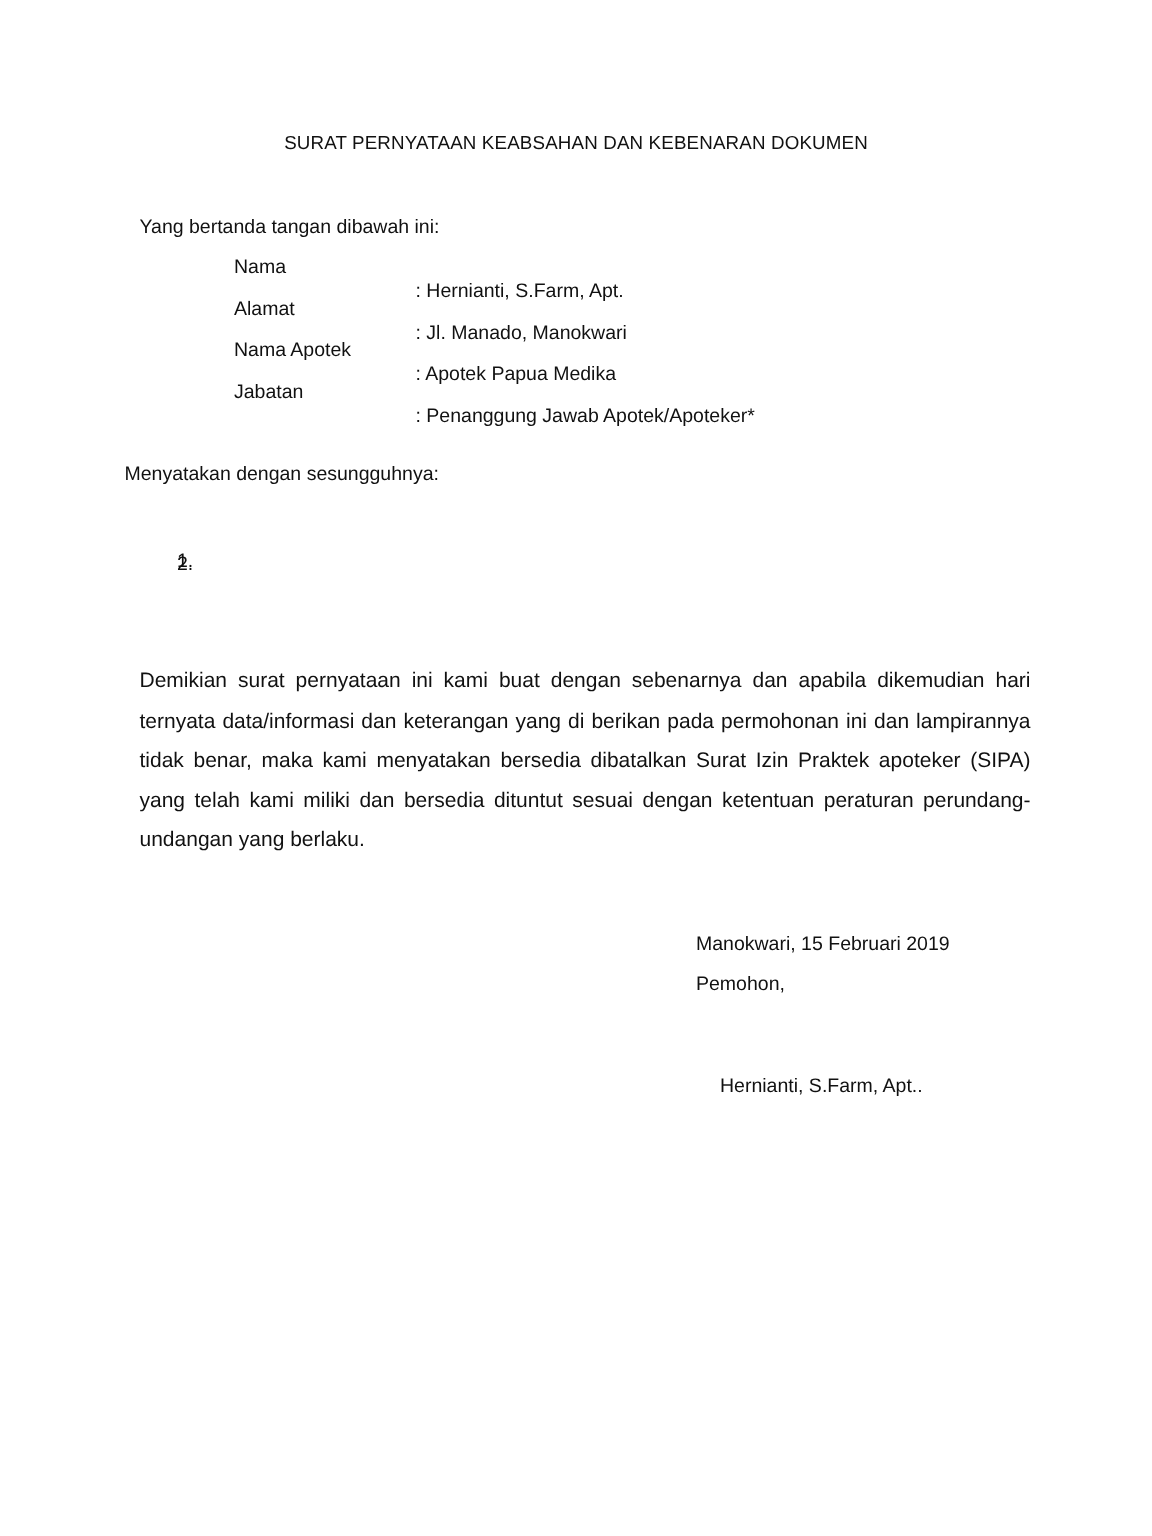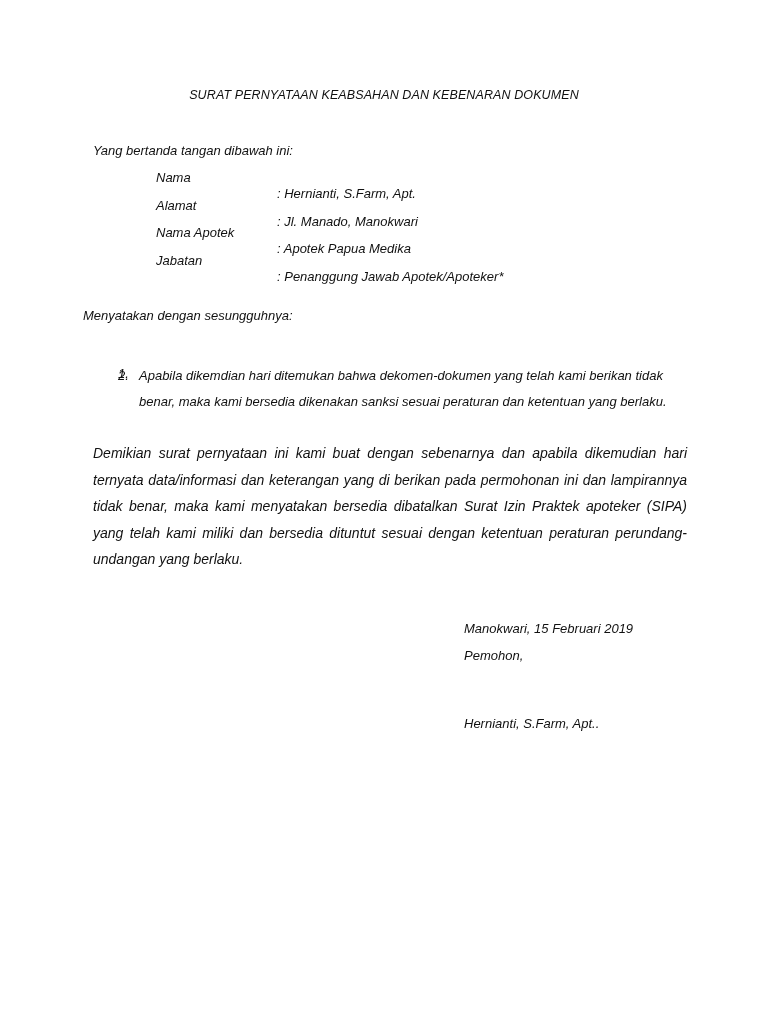--- a/index.html
+++ b/index.html
@@ -14,21 +14,20 @@
       overflow: hidden;
       font-family: "Liberation Sans", "DejaVu Sans", sans-serif;
       color: #111111;
       font-size: 13px;
     }
     .page {
       position: absolute;
       left: 0; top: 0;
       width: 768px; height: 764px;
       background: #ffffff;
-      font-style: italic;
     }
     .title {
       position: absolute;
       top: 88px;
       left: 0;
       width: 768px;
       text-align: center;
       font-size: 12.5px;
       letter-spacing: 0.1px;
     }
@@ -93,21 +92,21 @@
       left: 464px;
       top: 578px;
       margin-top: 43px;
     }
     .sig-line {
       height: 27px;
       white-space: nowrap;
     }
     .sig-name {
       position: absolute;
-      left: 464px;
+      left: 480px;
       top: 716px;
       white-space: nowrap;
       text-align: center;
     }
   </style>
 </head>
 <body>
 
 <div class="page">
 
@@ -135,21 +134,20 @@
   </div>
 
   <div class="statement">Menyatakan dengan sesungguhnya:</div>
 
   <div class="list">
     <div class="list-item">
       <span class="list-num">1.</span>
     </div>
     <div class="list-item" style="margin-top:2px;">
       <span class="list-num">2.</span>
-      <span>Apabila dikemdian hari ditemukan bahwa dekomen-dokumen yang telah kami berikan tidak benar, maka kami bersedia dikenakan sanksi sesuai peraturan dan ketentuan yang berlaku.</span>
     </div>
   </div>
 
   <div class="closing">Demikian surat pernyataan ini kami buat dengan sebenarnya dan apabila dikemudian hari ternyata data/informasi dan keterangan yang di berikan pada permohonan ini dan lampirannya tidak benar, maka kami menyatakan bersedia dibatalkan Surat Izin Praktek apoteker (SIPA) yang telah kami miliki dan bersedia dituntut sesuai dengan ketentuan peraturan perundang-undangan yang berlaku.</div>
 
   <div class="signature">
     <div class="sig-line">Manokwari, 15 Februari 2019</div>
     <div class="sig-line">Pemohon,</div>
   </div>
 

